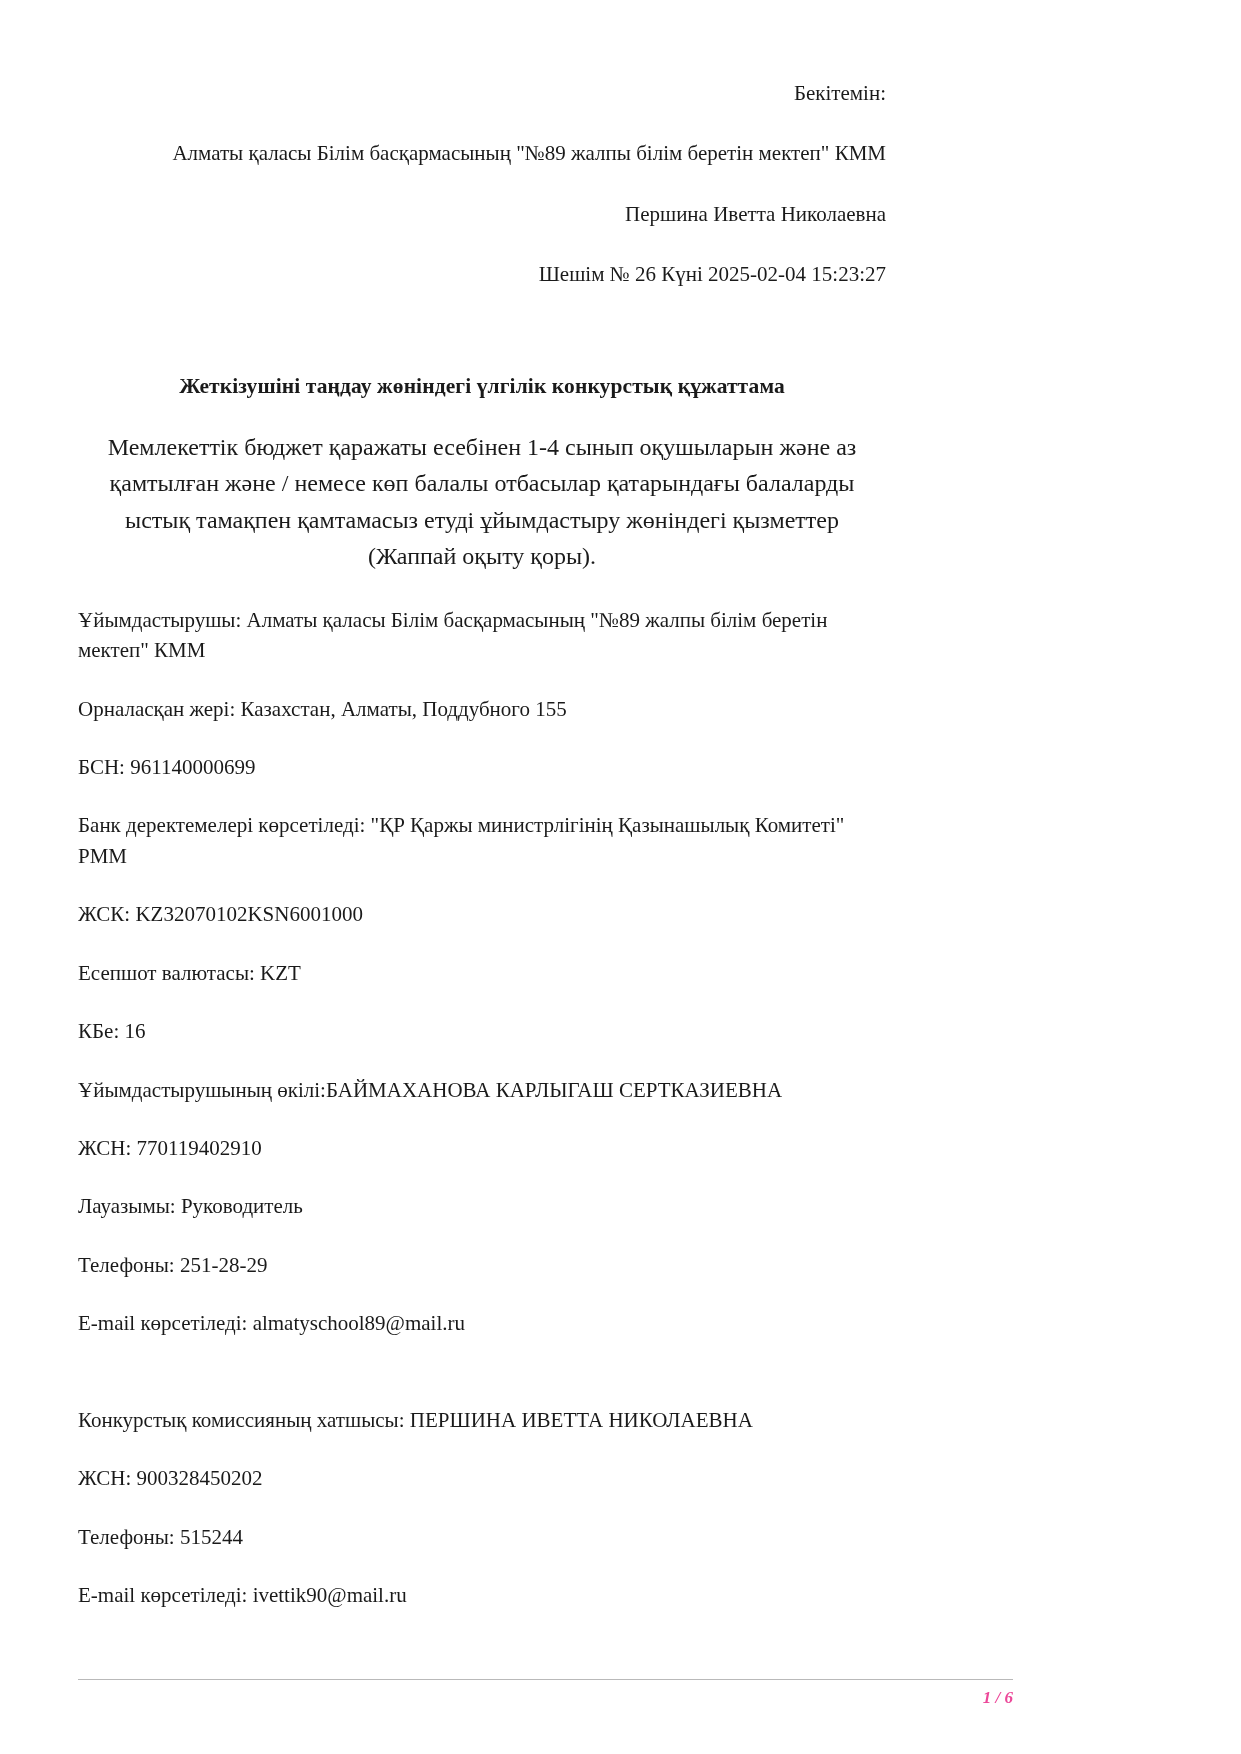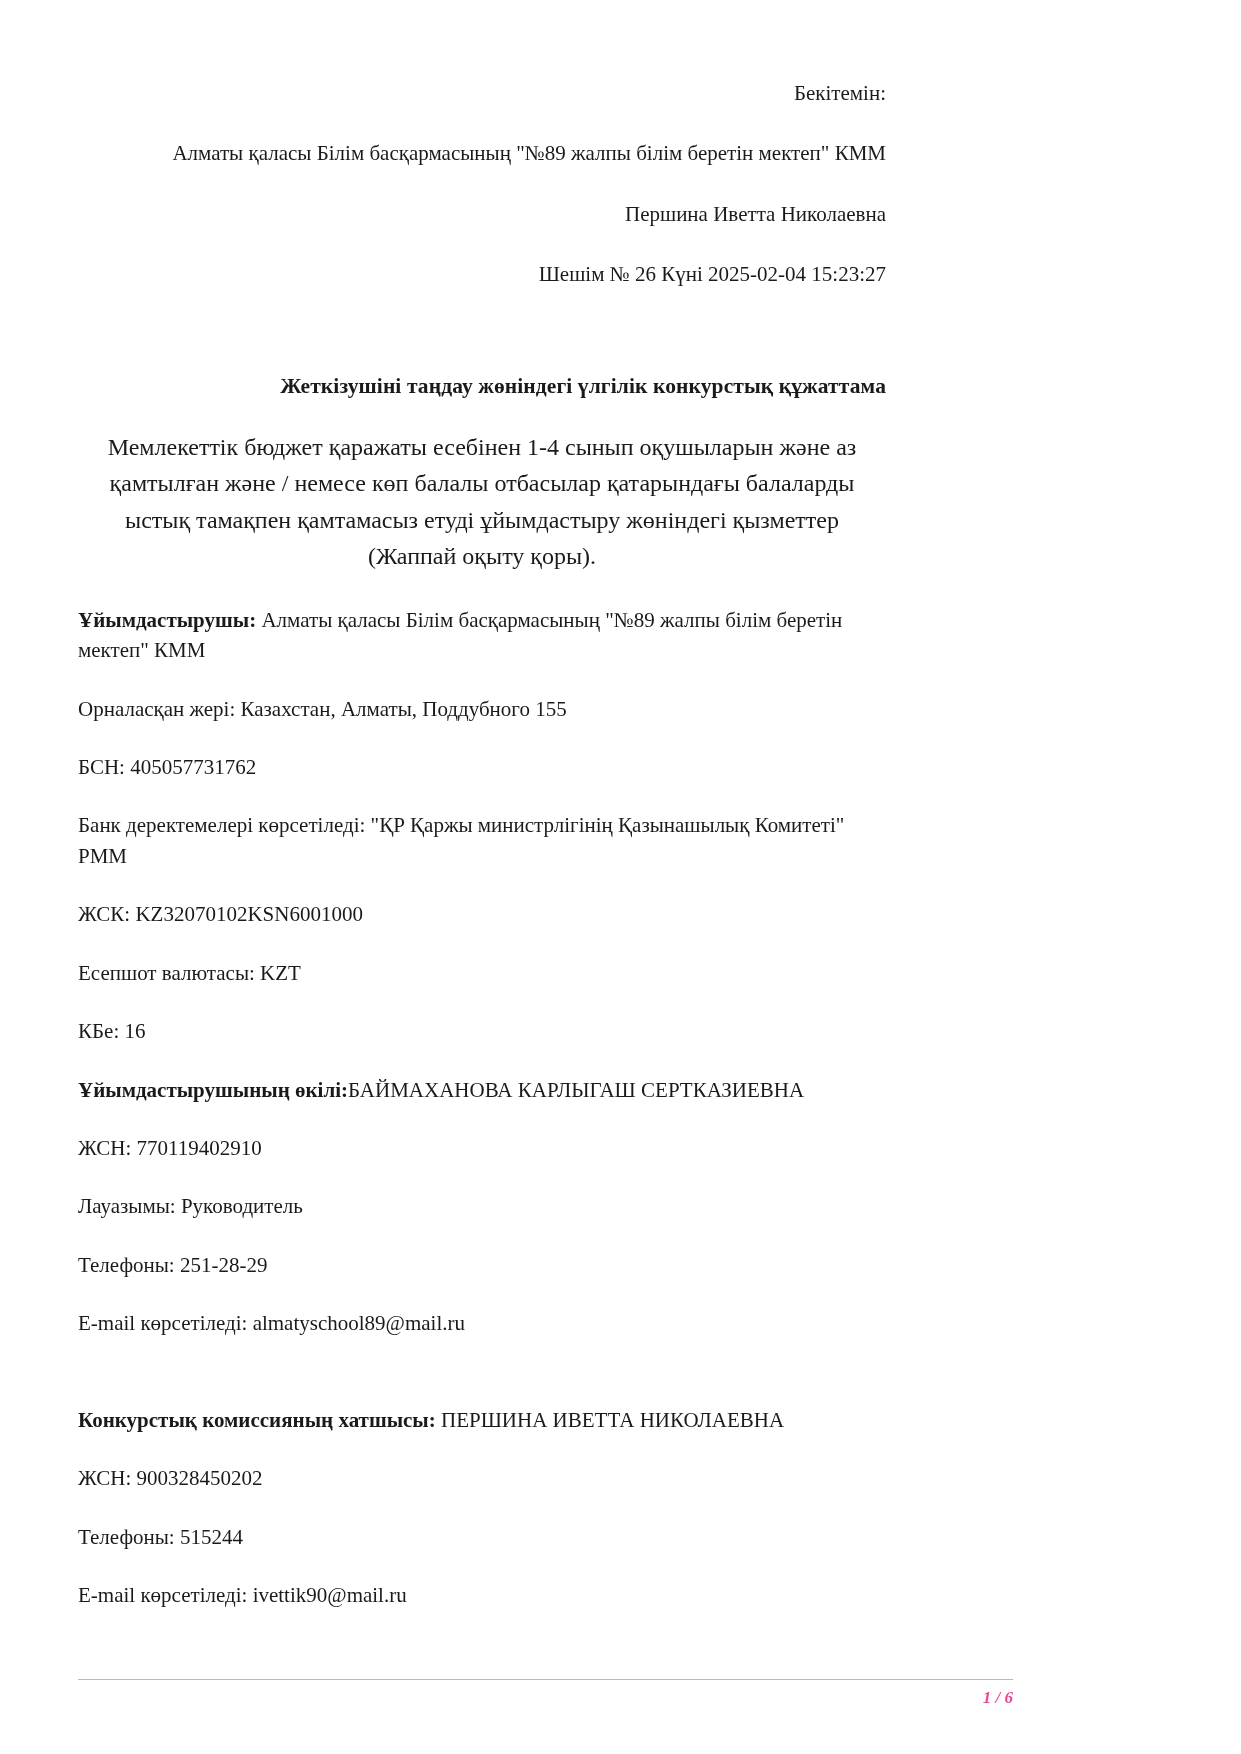--- a/index.html
+++ b/index.html
@@ -34,21 +34,21 @@
   }
   .header-line.org {
     margin-bottom: 30px;
   }
   .header-line.last {
     margin-bottom: 16px;
   }
 
   
   .doc-title {
-    text-align: right;
+    text-align: center;
     font-weight: bold;
     font-size: 21.5px;
     margin: 84px 0 0 0;
     letter-spacing: 0.1px;
   }
 
   
   .intro {
     text-align: center;
     font-size: 24px;
@@ -59,21 +59,21 @@
   
   .fields {
     margin-top: 30px;
   }
   .field {
     font-size: 21px;
     line-height: 1.45;
     margin: 0 0 28px 0;
     text-align: left;
   }
-  .field b { font-weight: bold; }
+  .field b { font-weight: normal; }
 
   .spacer-gap { height: 38px; }
 
   
   .footer {
     position: absolute;
     left: 78px;
     right: 78px;
     bottom: 46px;
   }
@@ -102,21 +102,21 @@
     <div class="header-line last">Шешім № 26 Күні 2025-02-04 15:23:27</div>
   </div>
 
   <div class="doc-title">Жеткізушіні таңдау жөніндегі үлгілік конкурстық құжаттама</div>
 
   <div class="intro">Мемлекеттік бюджет қаражаты есебінен 1-4 сынып оқушыларын және аз қамтылған және / немесе көп балалы отбасылар қатарындағы балаларды ыстық тамақпен қамтамасыз етуді ұйымдастыру жөніндегі қызметтер (Жаппай оқыту қоры).</div>
 
   <div class="fields">
     <div class="field"><b>Ұйымдастырушы:</b> <span>Алматы қаласы Білім басқармасының "№89 жалпы білім беретін мектеп" КММ</span></div>
     <div class="field">Орналасқан жері: Казахстан, Алматы, Поддубного 155</div>
-    <div class="field">БСН: 405057731762</div>
+    <div class="field">БСН: 961140000699</div>
     <div class="field">Банк деректемелері көрсетіледі: "ҚР Қаржы министрлігінің Қазынашылық Комитеті" РММ</div>
     <div class="field">ЖСК: KZ32070102KSN6001000</div>
     <div class="field">Есепшот валютасы: KZT</div>
     <div class="field">КБе: 16</div>
   </div>
 
   <div class="fields" style="margin-top:0">
     <div class="field"><b>Ұйымдастырушының өкілі:</b><span>БАЙМАХАНОВА КАРЛЫГАШ СЕРТКАЗИЕВНА</span></div>
     <div class="field">ЖСН: 770119402910</div>
     <div class="field">Лауазымы: Руководитель</div>

